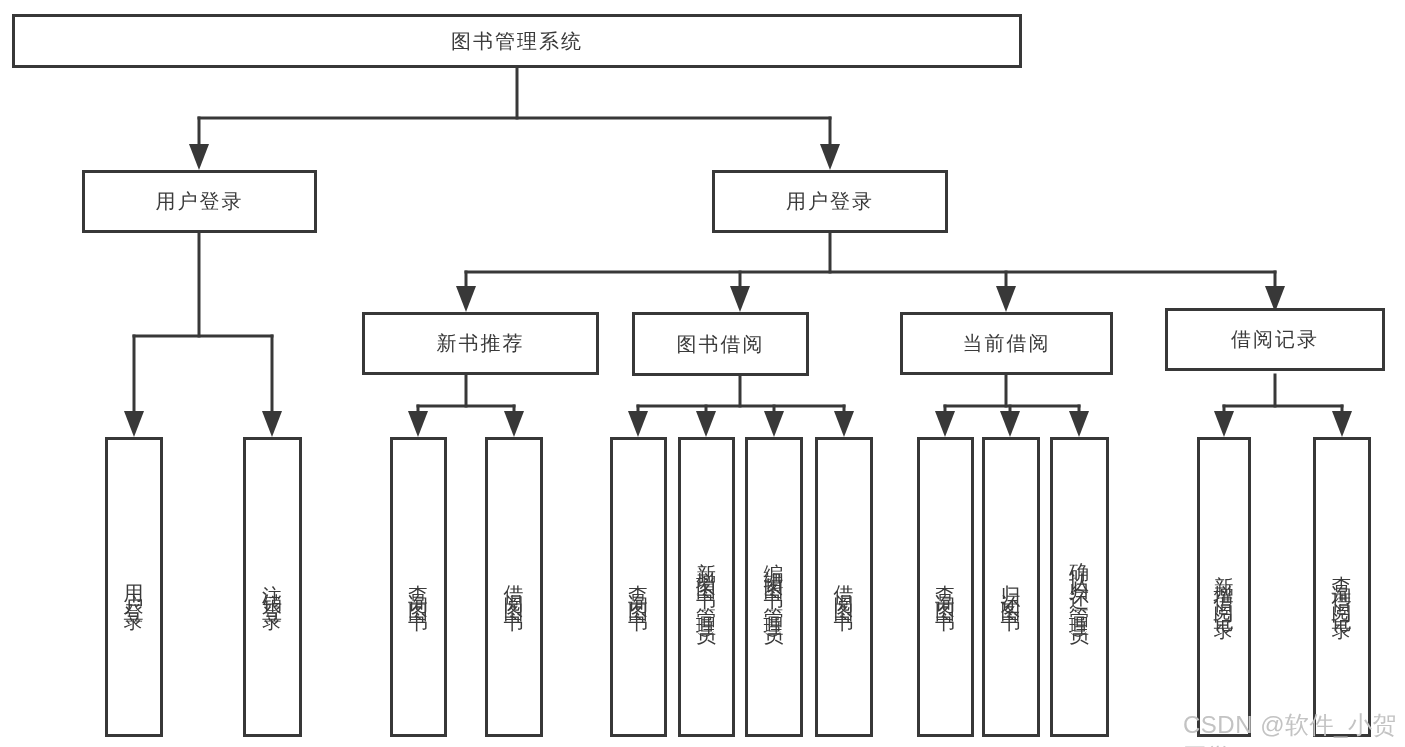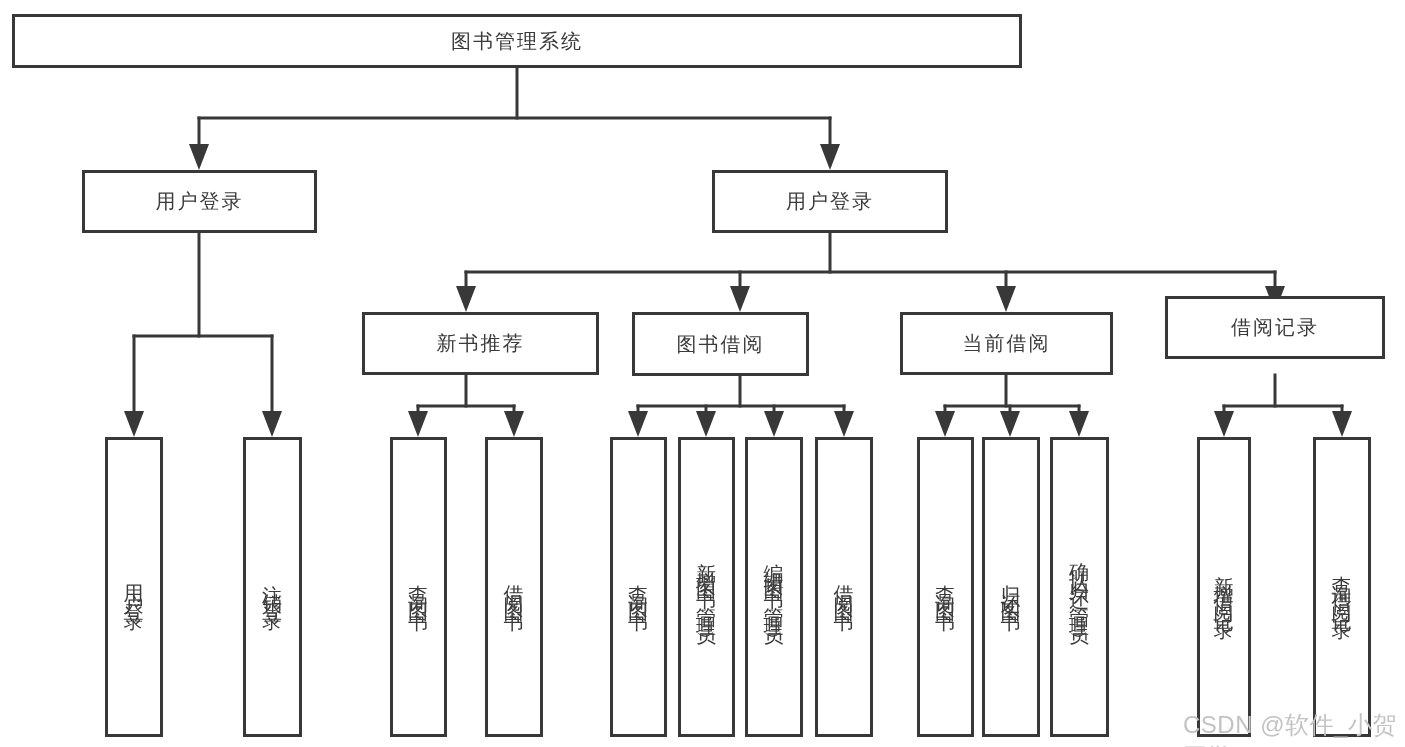--- a/index.html
+++ b/index.html
@@ -124,21 +124,21 @@
   </svg>
 
   <div class="node" style="left:12px; top:14px; width:1010px; height:54px;">图书管理系统</div>
 
   <div class="node" style="left:82px; top:170px; width:235px; height:63px;">用户登录</div>
   <div class="node" style="left:712px; top:170px; width:236px; height:63px;">用户登录</div>
 
   <div class="node" style="left:362px; top:312px; width:237px; height:63px;">新书推荐</div>
   <div class="node" style="left:632px; top:312px; width:177px; height:64px;">图书借阅</div>
   <div class="node" style="left:900px; top:312px; width:213px; height:63px;">当前借阅</div>
-  <div class="node" style="left:1165px; top:296px; width:220px; height:63px;">借阅记录</div>
+  <div class="node" style="left:1165px; top:308px; width:220px; height:63px;">借阅记录</div>
 
   <div class="node v" style="left:105px; top:437px; width:58px; height:300px;">用户登录</div>
   <div class="node v" style="left:243px; top:437px; width:59px; height:300px;">注销登录</div>
 
   <div class="node v" style="left:390px; top:437px; width:57px; height:300px;">查询图书</div>
   <div class="node v" style="left:485px; top:437px; width:58px; height:300px;">借阅图书</div>
 
   <div class="node v" style="left:610px; top:437px; width:57px; height:300px;">查询图书</div>
   <div class="node v" style="left:678px; top:437px; width:57px; height:300px;">新增图书（管理员）</div>
   <div class="node v" style="left:745px; top:437px; width:58px; height:300px;">编辑图书（管理员）</div>

